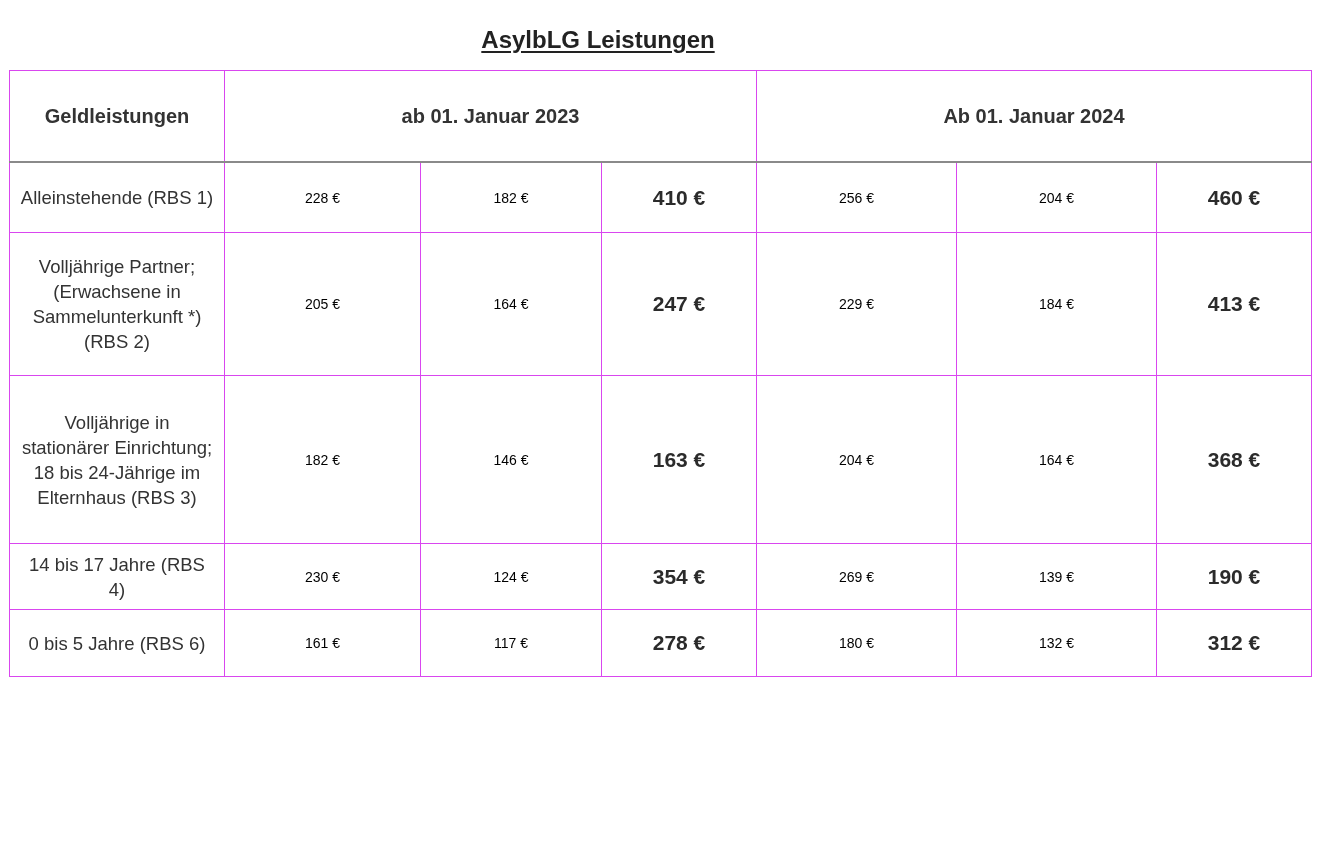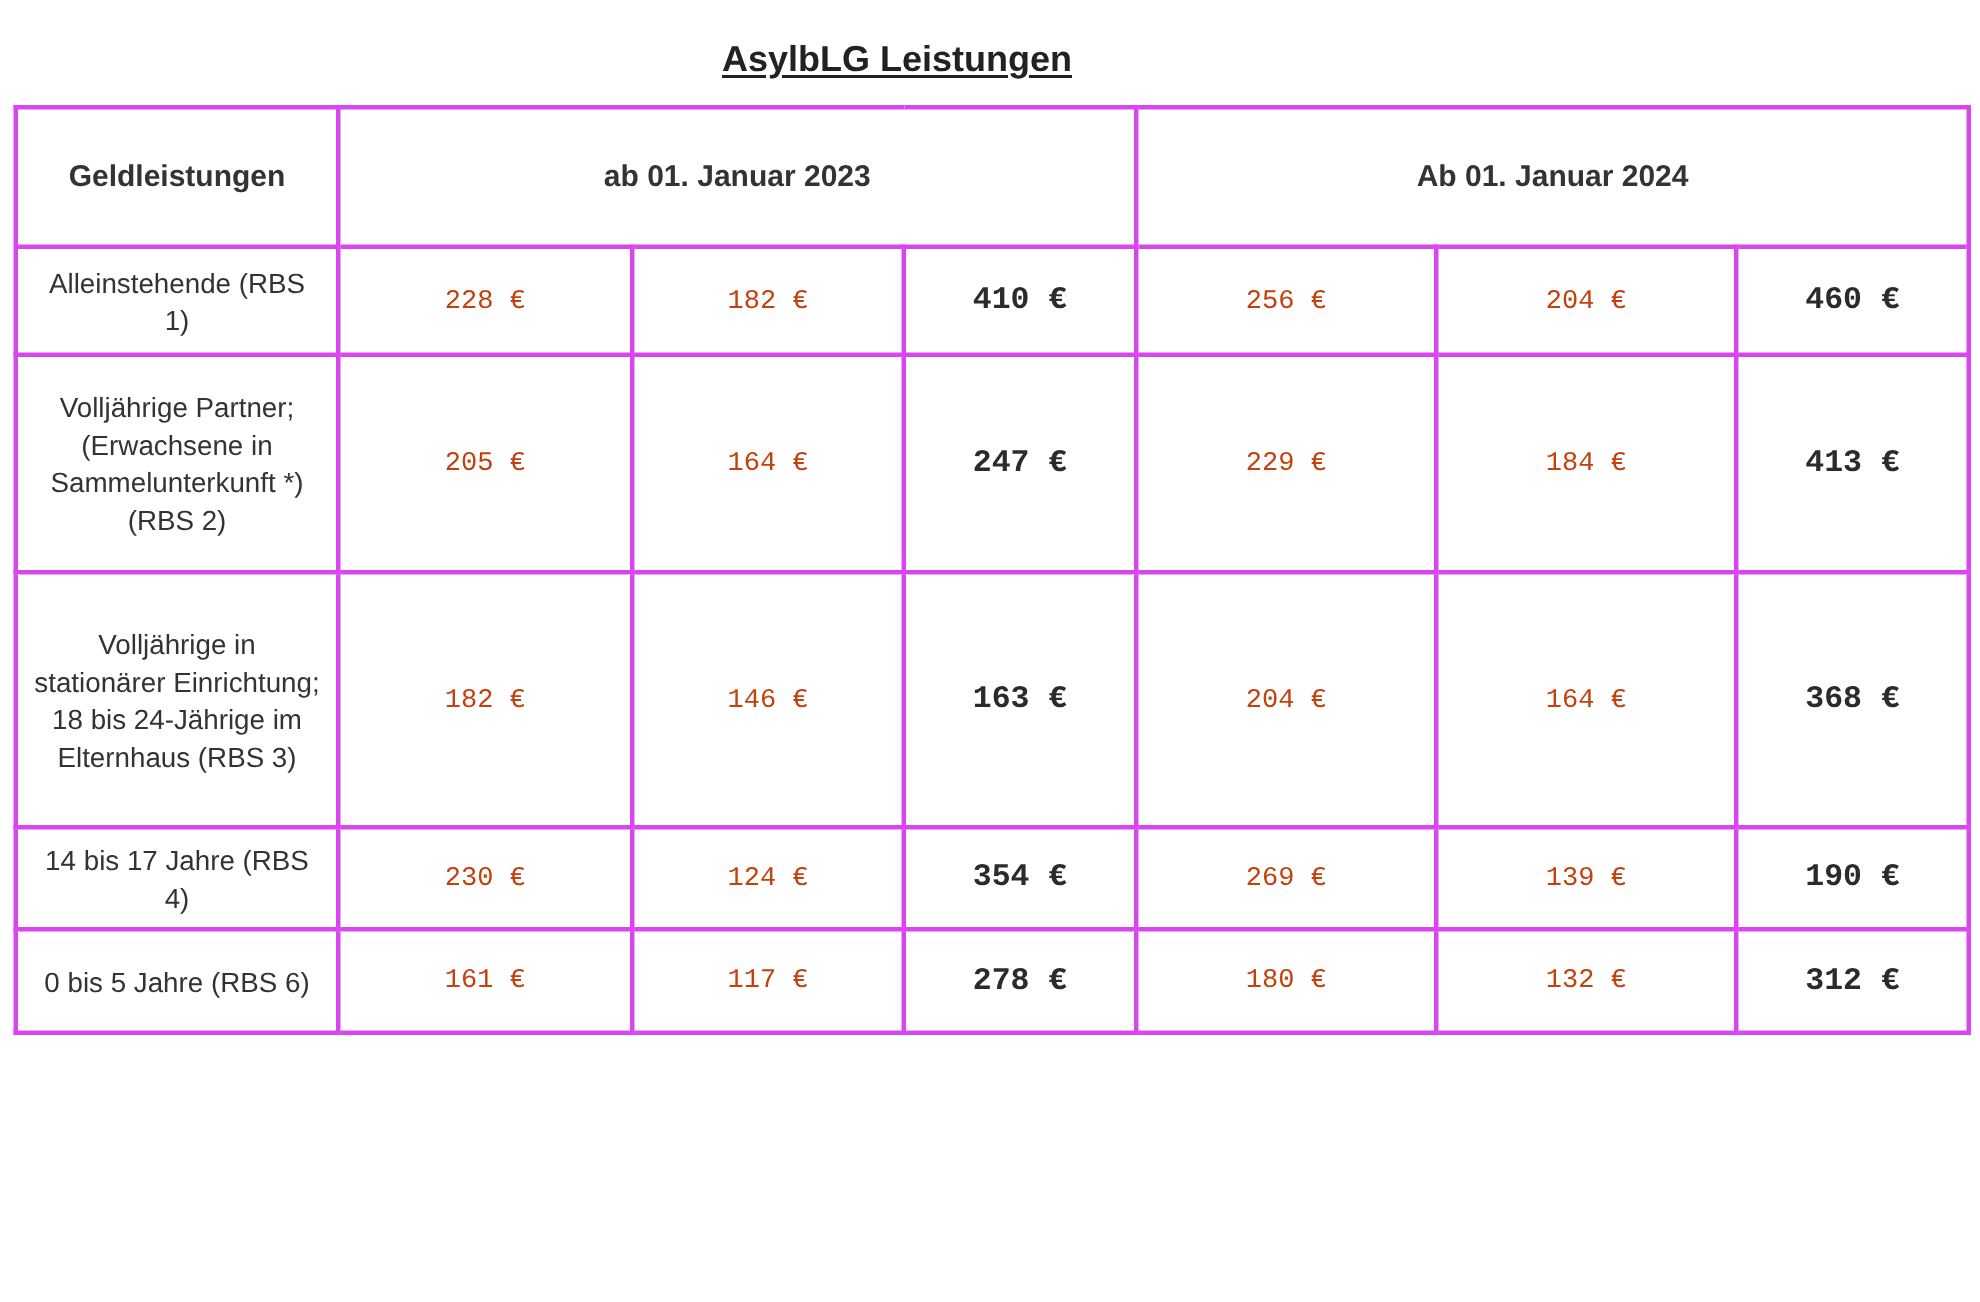--- a/index.html
+++ b/index.html
@@ -32,21 +32,21 @@
     table.benefits {
       position: absolute;
       top: 70px;
       left: 9px;
       width: 1302px;
       border-collapse: collapse;
       table-layout: fixed;
       font-size: 19px;
     }
     table.benefits td, table.benefits th {
-      border: 3px solid #d946ef;
+      border: 1px solid #d946ef;
       text-align: center;
       vertical-align: middle;
       padding: 0 10px;
     }
     th {
       font-weight: bold;
       color: #333333;
       line-height: 27px;
     }
     tr.head1 th { height: 90px; font-size: 20px; }
@@ -56,22 +56,22 @@
     th.group-label { text-align: center; }
     td.row-label {
       text-align: left;
       padding-left: 22px;
       padding-right: 8px;
       font-size: 18.5px;
       line-height: 25px;
       color: #333333;
       border-right: 2px solid #9a9a9a;
     }
-    td.val { color: #c2410c; font-size: 18px; font-family: Liberation Mono, monospace; }
-    td.total { font-weight: bold; color: #2b2b2b; font-size: 21px; font-family: Liberation Mono, monospace; }
+    td.val { color: #000000; font-size: 14px; }
+    td.total { font-weight: bold; color: #2b2b2b; font-size: 21px; }
     tr.r1 td { height: 69px; text-align: center; }
     tr.r2 td { height: 142px; }
     tr.r3 td { height: 167px; }
     tr.r4 td { height: 65px; }
     tr.r5 td { height: 66px; }
     tr.r6 td { height: 66px; }
     th.geld { text-align: center; border-right: 2px solid #9a9a9a; }
   </style>
 </head>
 <body>

